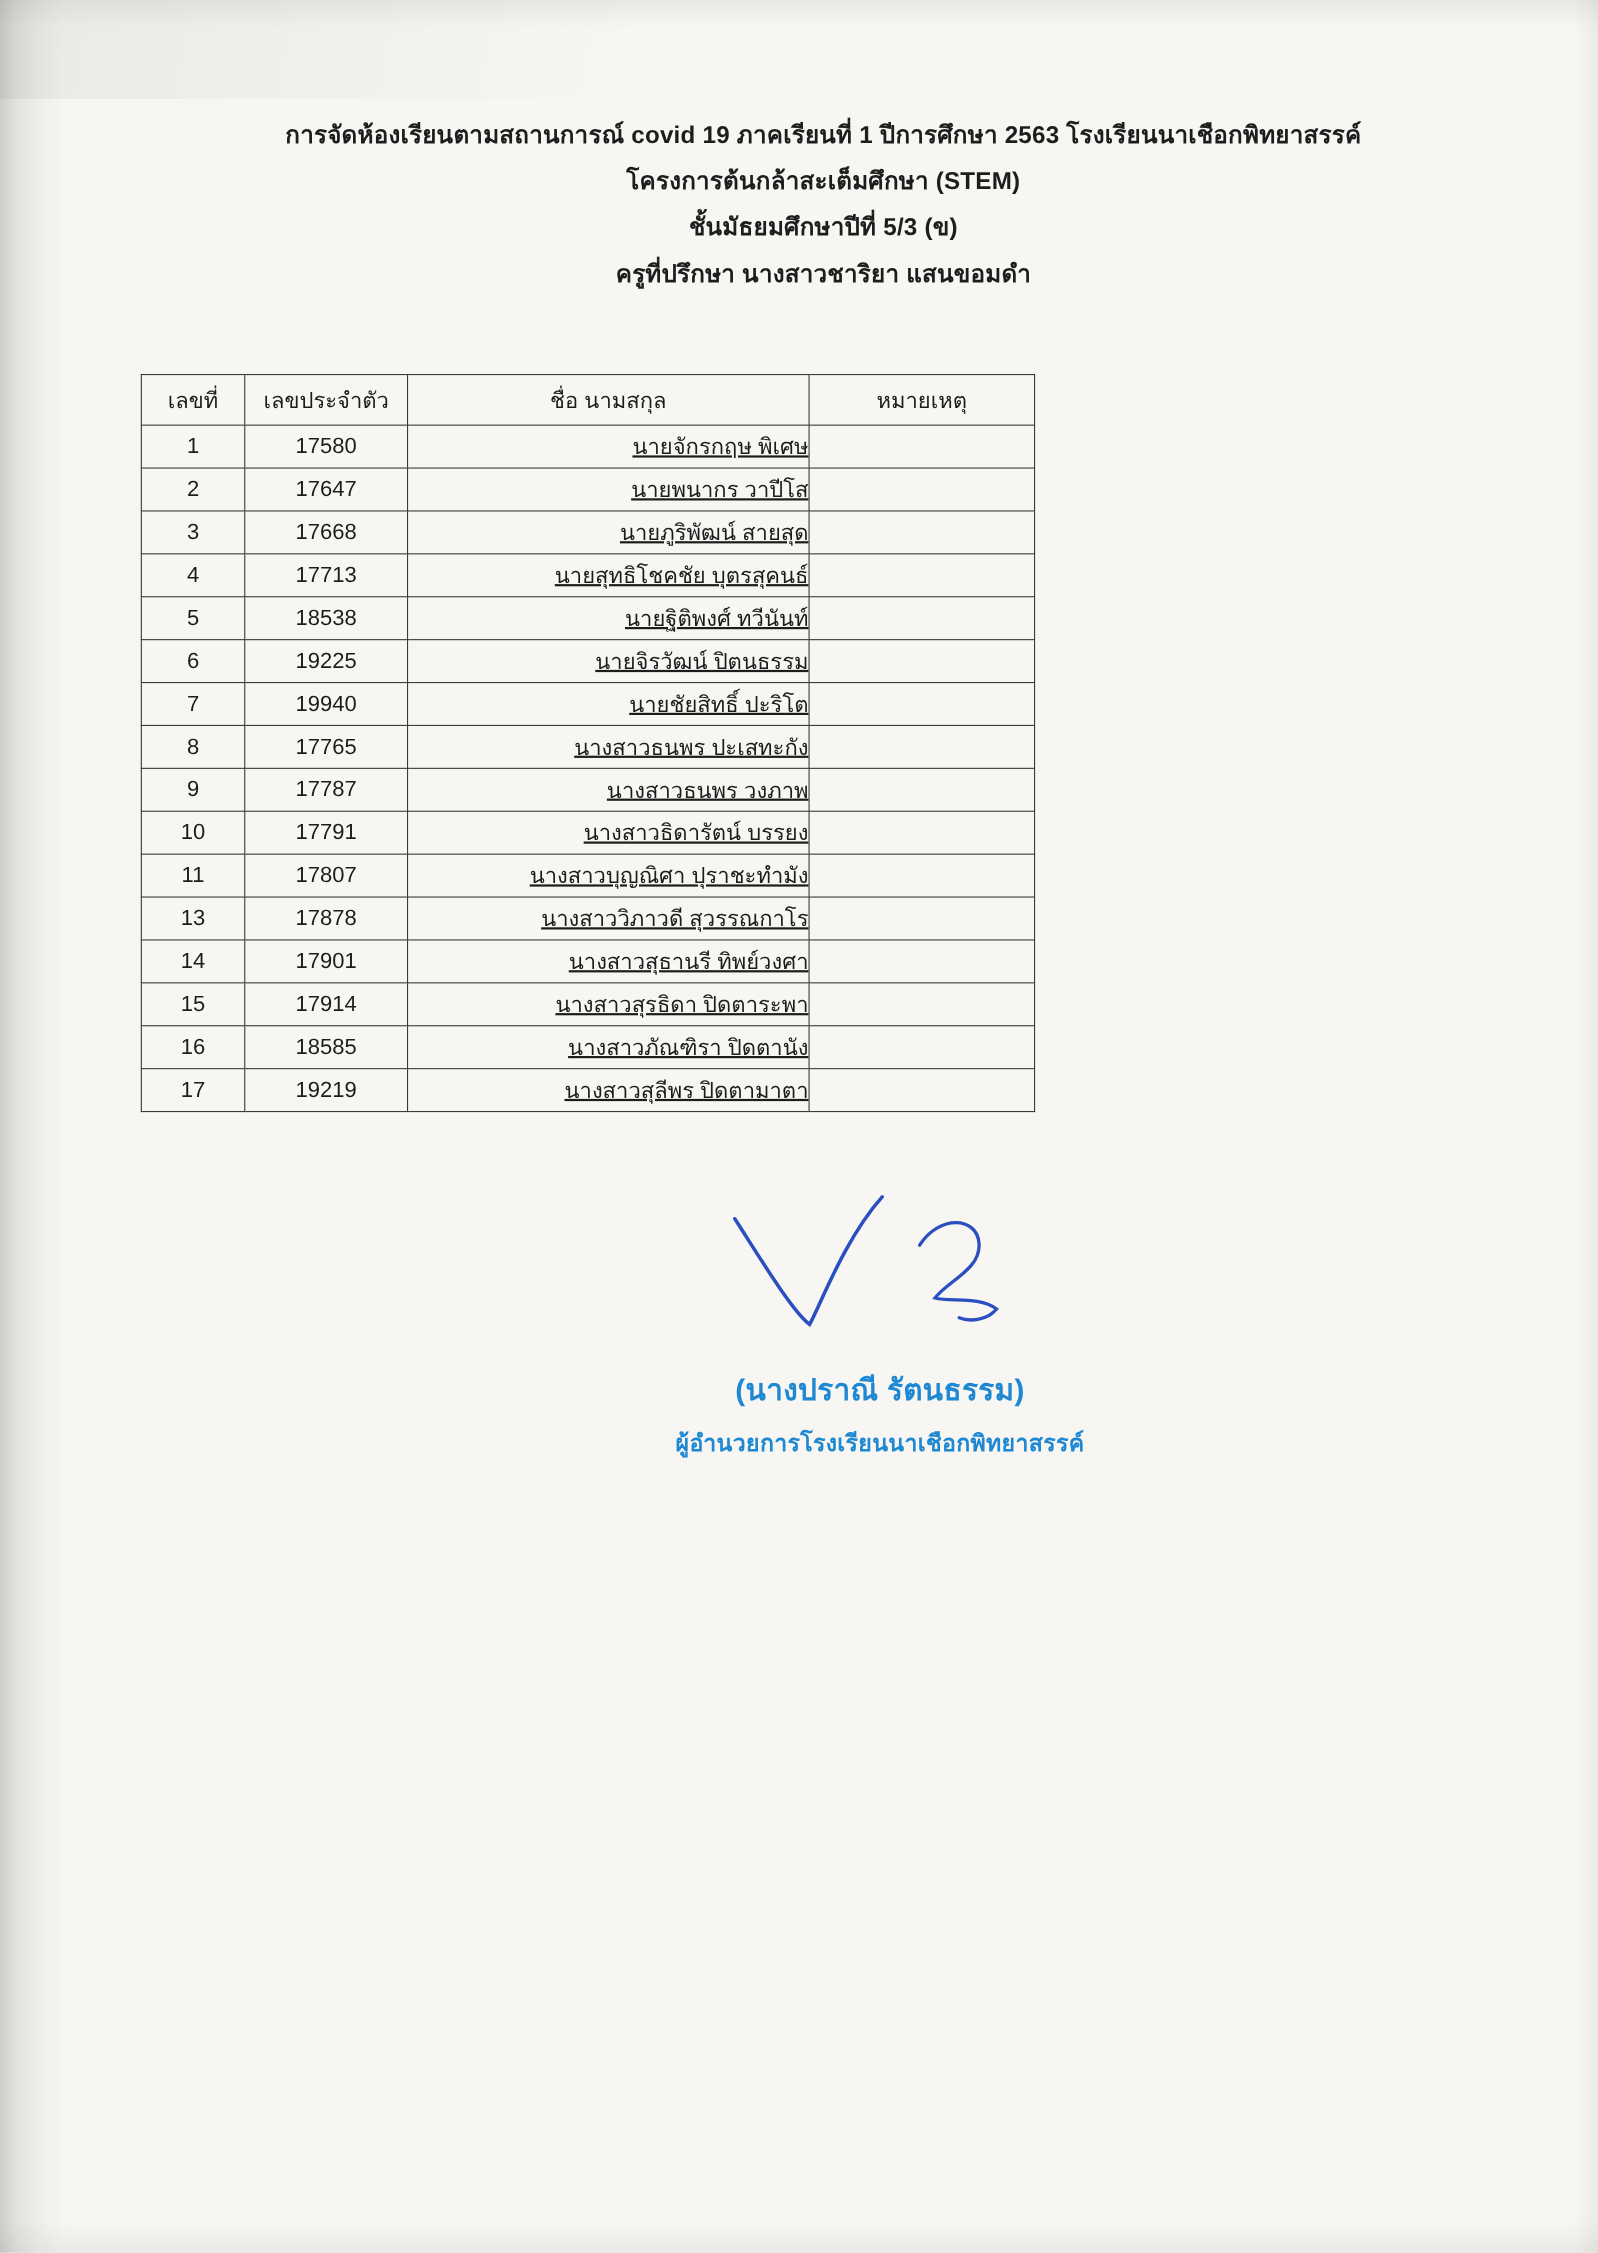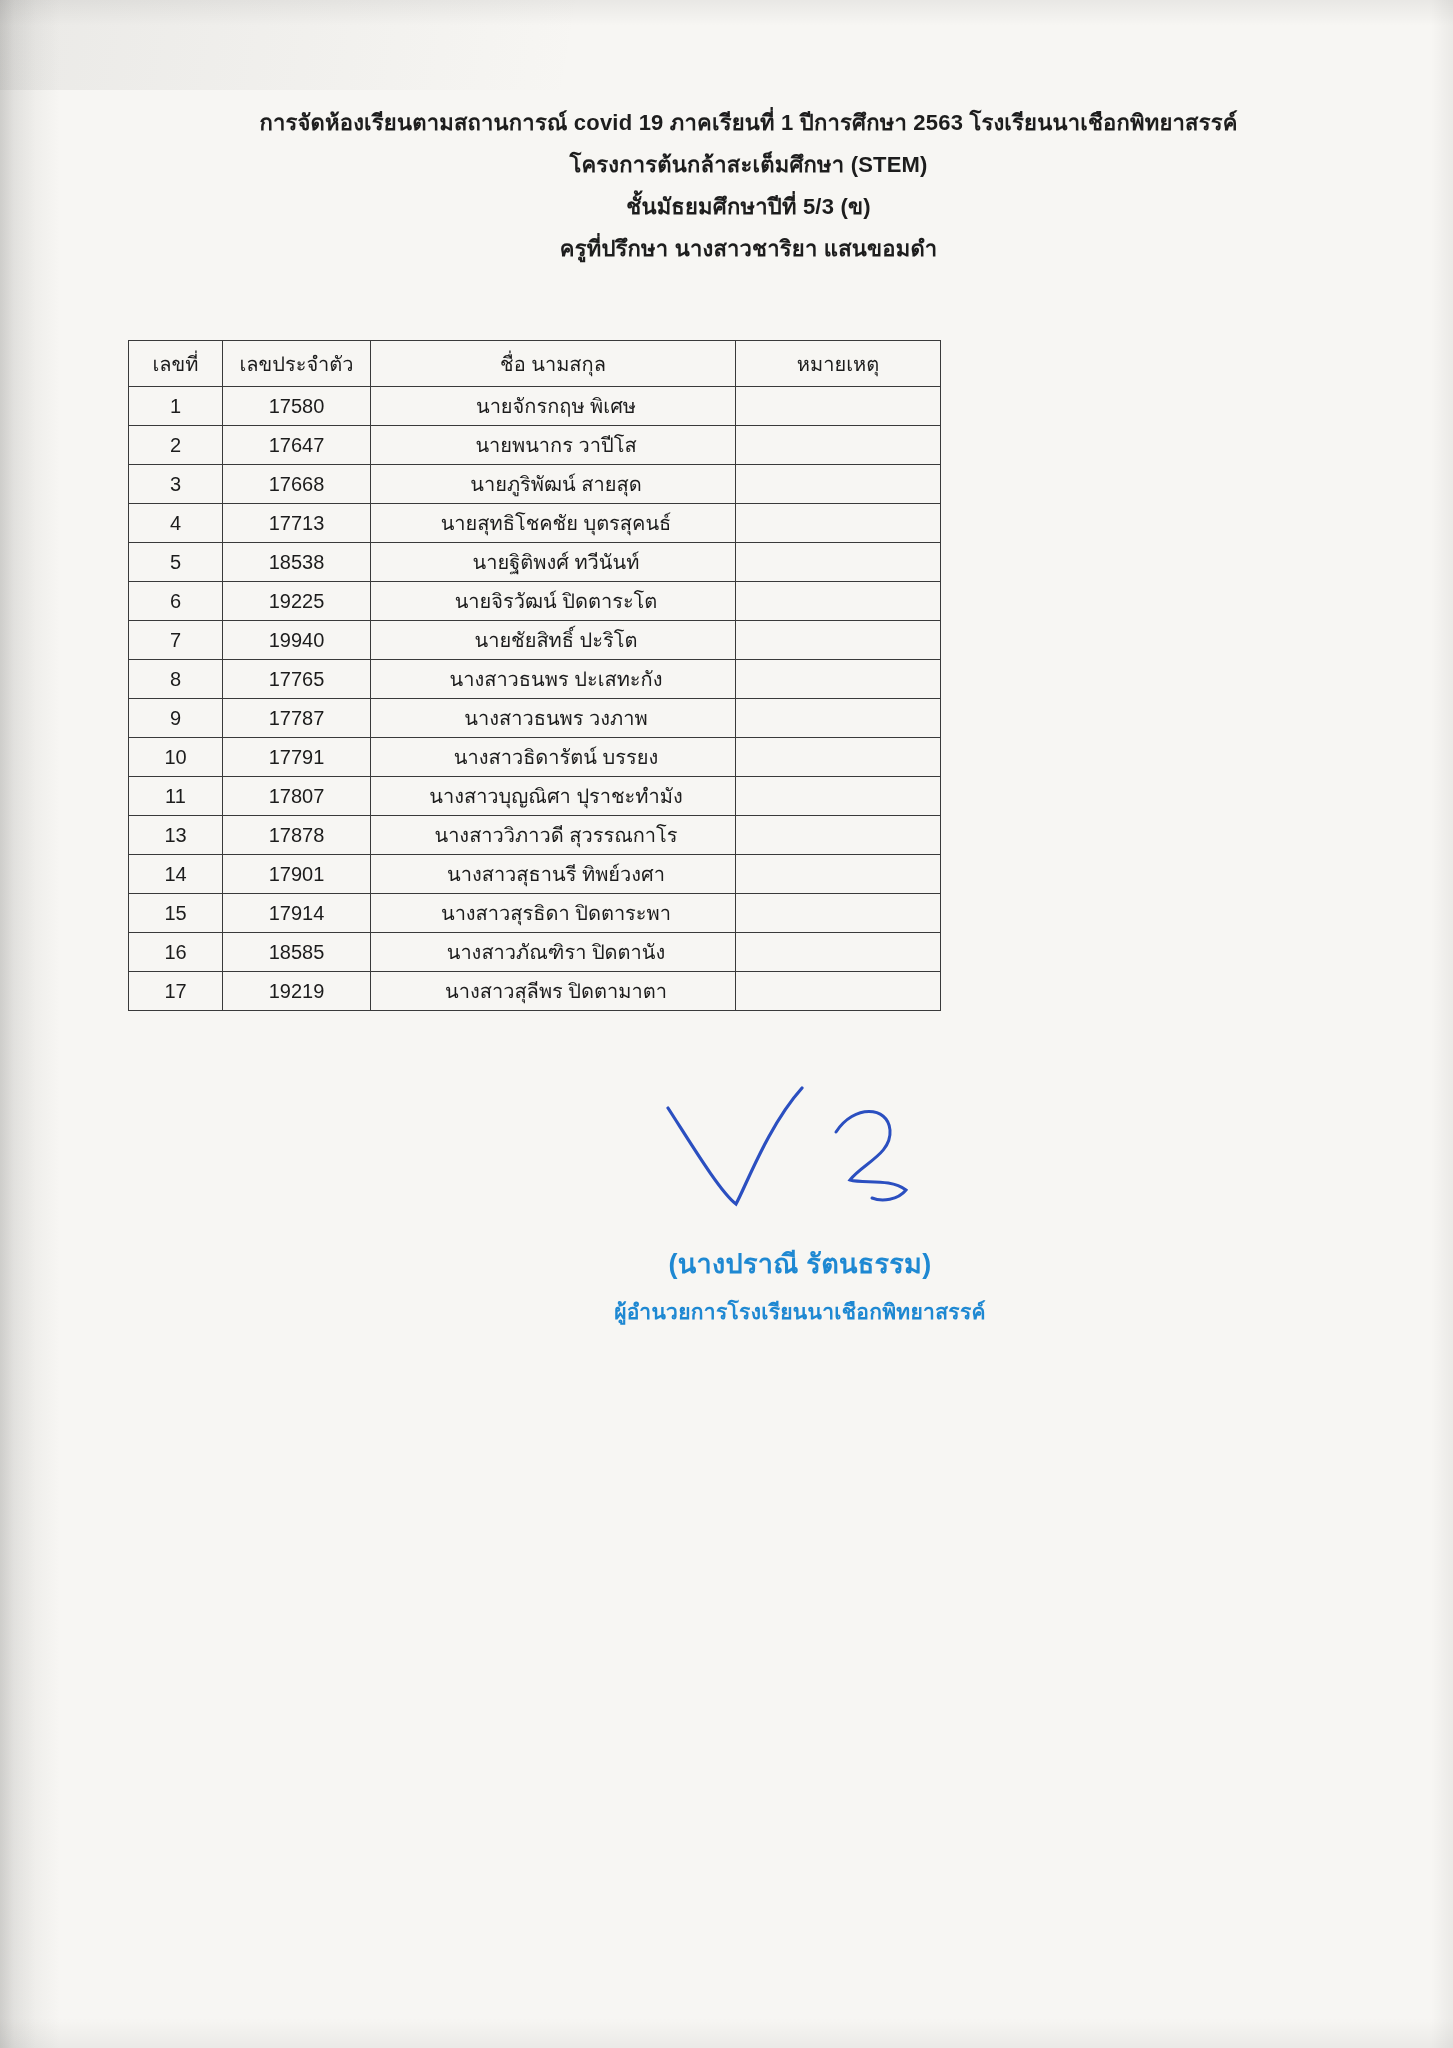--- a/index.html
+++ b/index.html
@@ -80,21 +80,21 @@
   table.roster td {
     height: 39px;
   }
   .col-no   { width: 94px; }
   .col-id   { width: 148px; }
   .col-name { width: 365px; }
   .col-note { width: 205px; }
 
   td.c-no   { text-align: center; }
   td.c-id   { text-align: center; }
-  td.c-name { text-align: center; padding-left: 6px; }
+  td.c-name { text-align: right; padding-left: 6px; text-decoration: underline; }
   td.c-note { text-align: center; }
 
   .signature-block {
     position: absolute;
     top: 1080px;
     left: 560px;
     width: 480px;
     text-align: center;
   }
   .signature-ink-wrap {
@@ -179,21 +179,21 @@
   <tr>
     <td class="c-no">5</td>
     <td class="c-id">18538</td>
     <td class="c-name">นายฐิติพงศ์  ทวีนันท์</td>
     <td class="c-note"></td>
   </tr>
 
   <tr>
     <td class="c-no">6</td>
     <td class="c-id">19225</td>
-    <td class="c-name">นายจิรวัฒน์  ปิดตาระโต</td>
+    <td class="c-name">นายจิรวัฒน์  ปิตนธรรม</td>
     <td class="c-note"></td>
   </tr>
 
   <tr>
     <td class="c-no">7</td>
     <td class="c-id">19940</td>
     <td class="c-name">นายชัยสิทธิ์  ปะริโต</td>
     <td class="c-note"></td>
   </tr>
 

